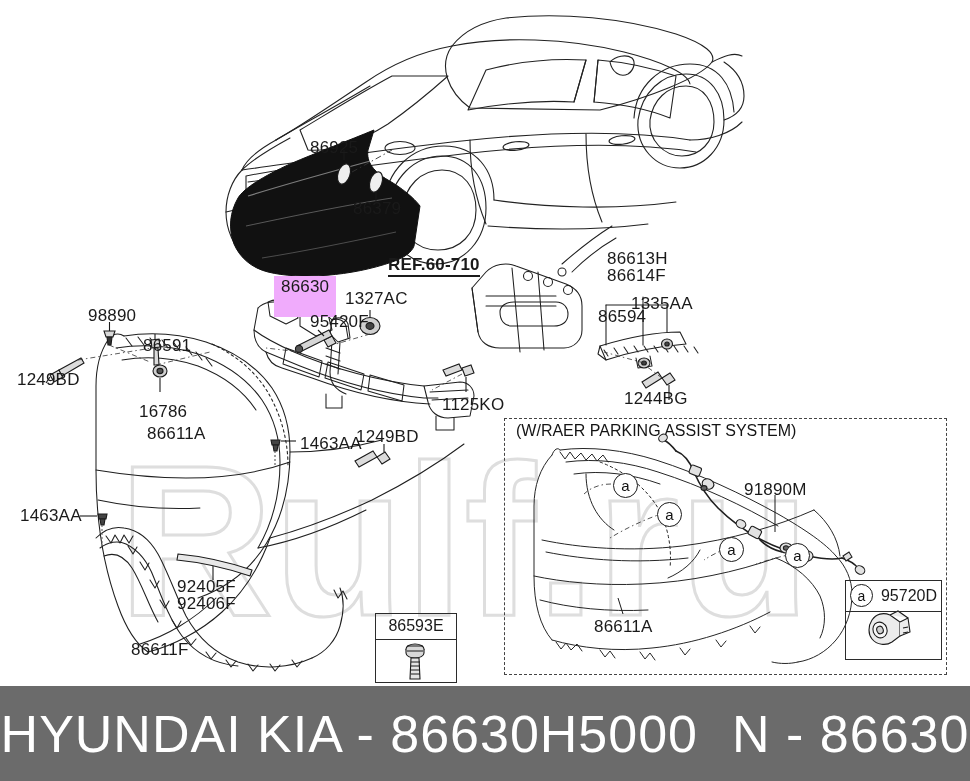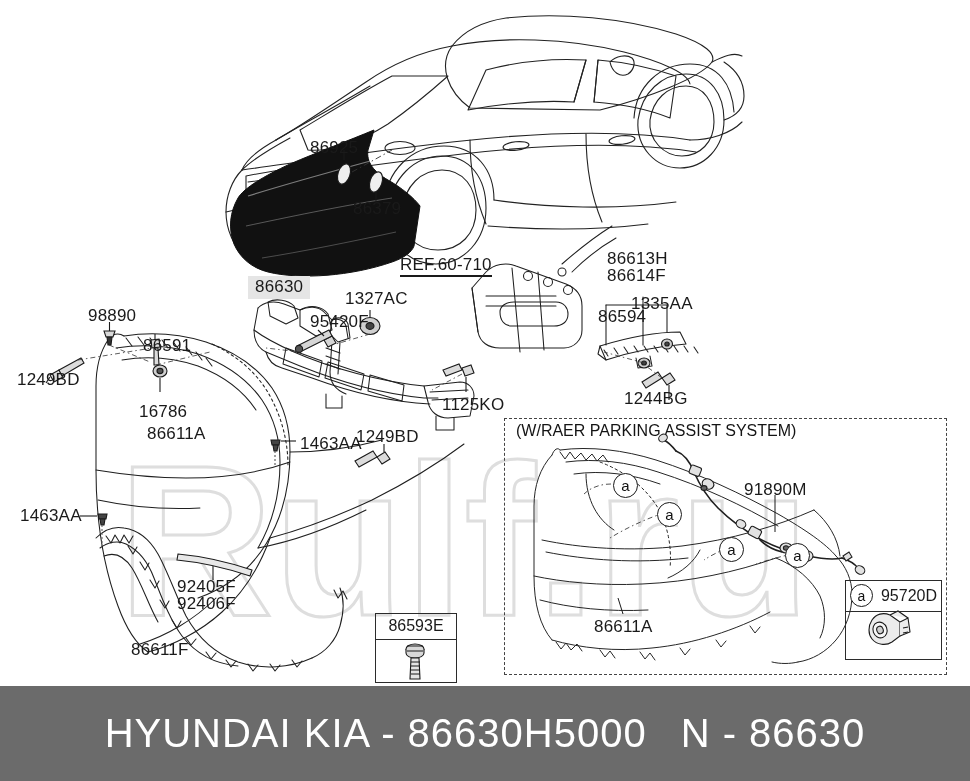--- a/index.html
+++ b/index.html
@@ -12,21 +12,21 @@
   #watermark{position:absolute;left:0;top:0;width:808px;height:686px;
              overflow:hidden;pointer-events:none;}
   #watermark svg{position:absolute;left:118px;top:455px;}
 
   
   .layer{position:absolute;left:0;top:0;width:970px;height:686px;}
 
   
   .lbl{position:absolute;font-size:17px;color:#1a1a1a;white-space:nowrap;
        letter-spacing:.2px;line-height:1.08;}
-  .lbl.hl{background:#e5e5e5;padding:2px 7px 3px 7px;color:#1b1b1b;}
+  .lbl.hl{background:#f0abfc;padding:2px 7px 21px 7px;color:#1b1b1b;margin-left:26px;}
   .lbl.ref{text-decoration:none;}
   .lbl.ref span{border-bottom:2px solid #1a1a1a;padding-bottom:1px;}
 
   
   .boxed{position:absolute;border:1.4px solid #2b2b2b;background:transparent;}
   .boxed .bx-hd{border-bottom:1.4px solid #2b2b2b;text-align:center;
                 font-size:16px;color:#1a1a1a;padding:3px 0 4px 0;}
   .dashbox{position:absolute;border:1.5px dashed #444;}
   .dashbox .ttl{position:absolute;left:11px;top:3px;font-size:16px;color:#141414;
                 white-space:nowrap;}
@@ -35,21 +35,21 @@
   .cal{position:absolute;width:23px;height:23px;border:1.5px solid #1a1a1a;
        border-radius:50%;background:#fff;font-size:15px;color:#111;
        display:flex;align-items:center;justify-content:center;}
   .cal.inhd{position:relative;width:21px;height:21px;font-size:14px;
             display:inline-flex;vertical-align:middle;margin-right:6px;}
 
   
   #footer{position:absolute;left:0;top:686px;width:970px;height:95px;
           background:#6b6b6b;display:flex;align-items:center;
           justify-content:center;}
-  #footer .ftxt{color:#ffffff;font-size:40px;letter-spacing:1px;
+  #footer .ftxt{color:#ffffff;font-size:52px;letter-spacing:1px;
                 white-space:nowrap;font-weight:400;}
   #footer .gap{display:inline-block;width:34px;}
 </style>
 </head>
 <body>
 
 <div id="page">
 
   <div id="watermark">
     <svg width="760" height="210" viewBox="0 0 760 210" xmlns="http://www.w3.org/2000/svg">
@@ -345,21 +345,21 @@
   <div class="lbl" style="left:143px;top:337px;">86591</div>
   <div class="lbl" style="left:139px;top:403px;">16786</div>
   <div class="lbl" style="left:147px;top:425px;">86611A</div>
 
   <div class="lbl hl" style="left:248px;top:276px;">86630</div>
 
   <div class="lbl" style="left:345px;top:290px;">1327AC</div>
   <div class="lbl" style="left:310px;top:313px;">95420F</div>
   <div class="lbl" style="left:442px;top:396px;">1125KO</div>
 
-  <div class="lbl ref" style="left:400px;top:256px;"><span>REF.60-710</span></div>
+  <div class="lbl ref" style="left:388px;top:256px;font-weight:bold;"><span>REF.60-710</span></div>
 
   <div class="lbl" style="left:607px;top:250px;">86613H</div>
   <div class="lbl" style="left:607px;top:267px;">86614F</div>
   <div class="lbl" style="left:631px;top:295px;">1335AA</div>
   <div class="lbl" style="left:598px;top:308px;text-align:center;">86594</div>
   <div class="lbl" style="left:624px;top:390px;">1244BG</div>
 
   <div class="lbl" style="left:300px;top:435px;">1463AA</div>
   <div class="lbl" style="left:356px;top:428px;">1249BD</div>
   <div class="lbl" style="left:20px;top:507px;">1463AA</div>

